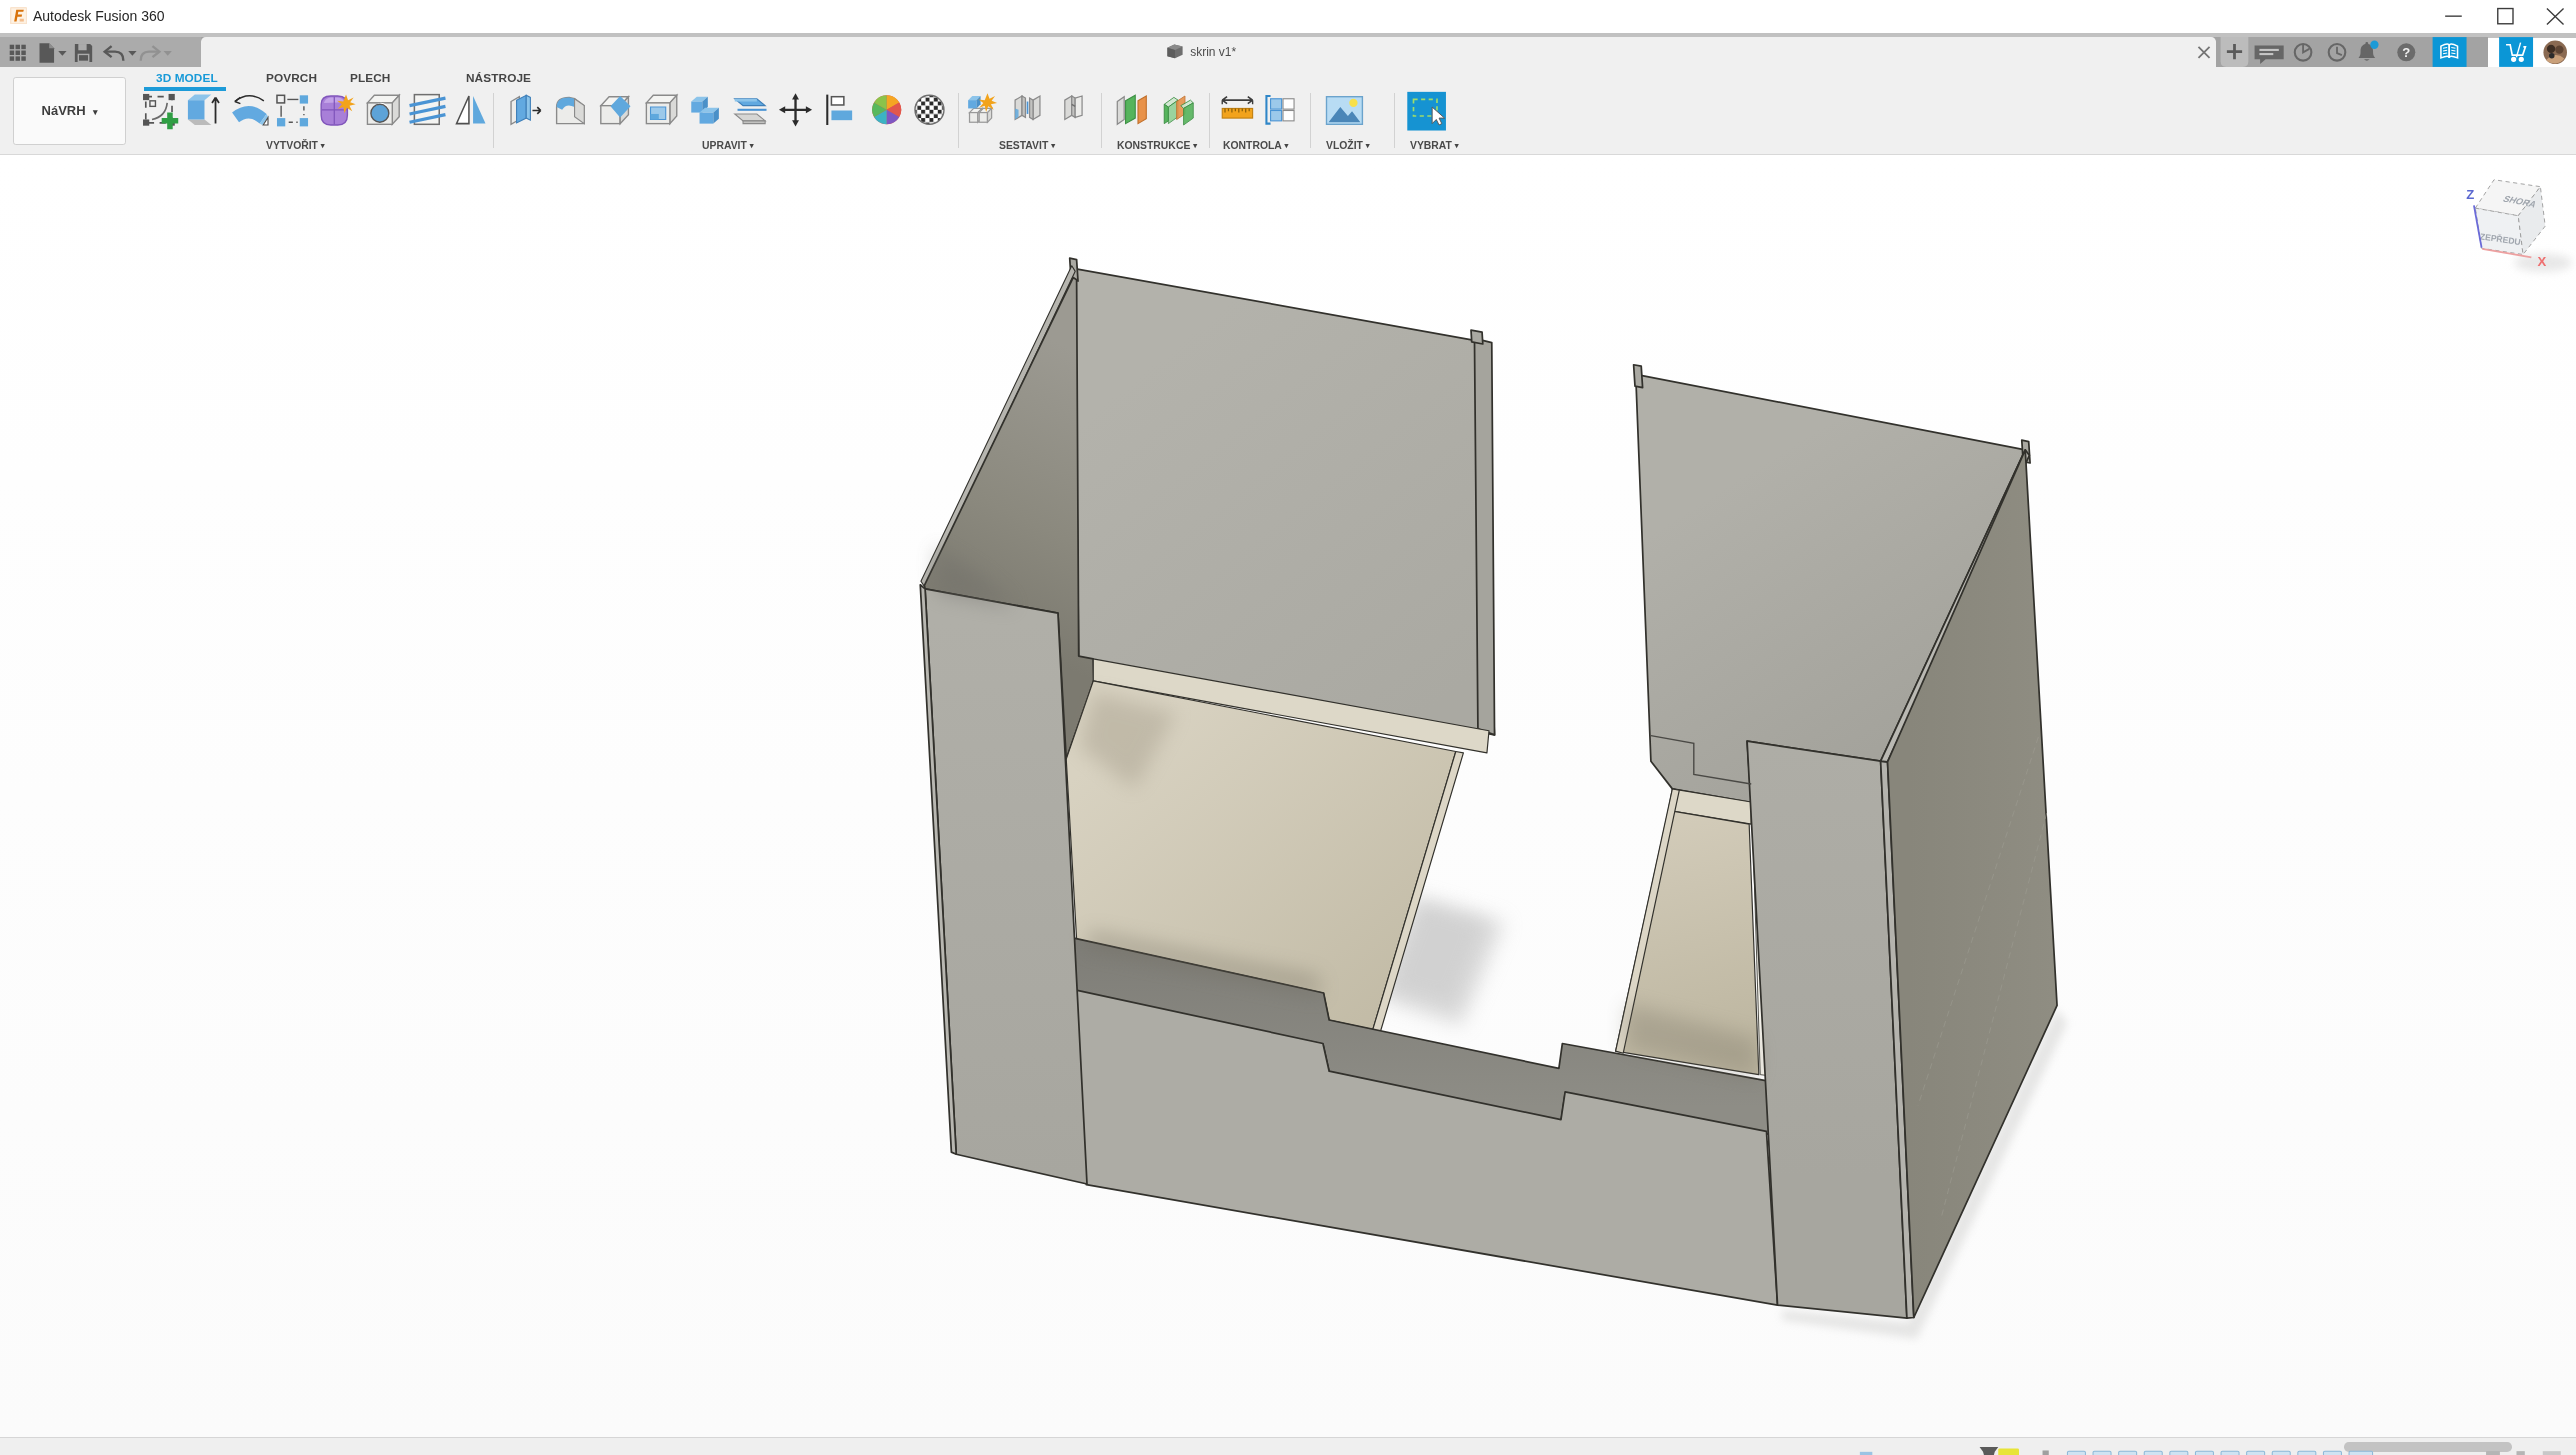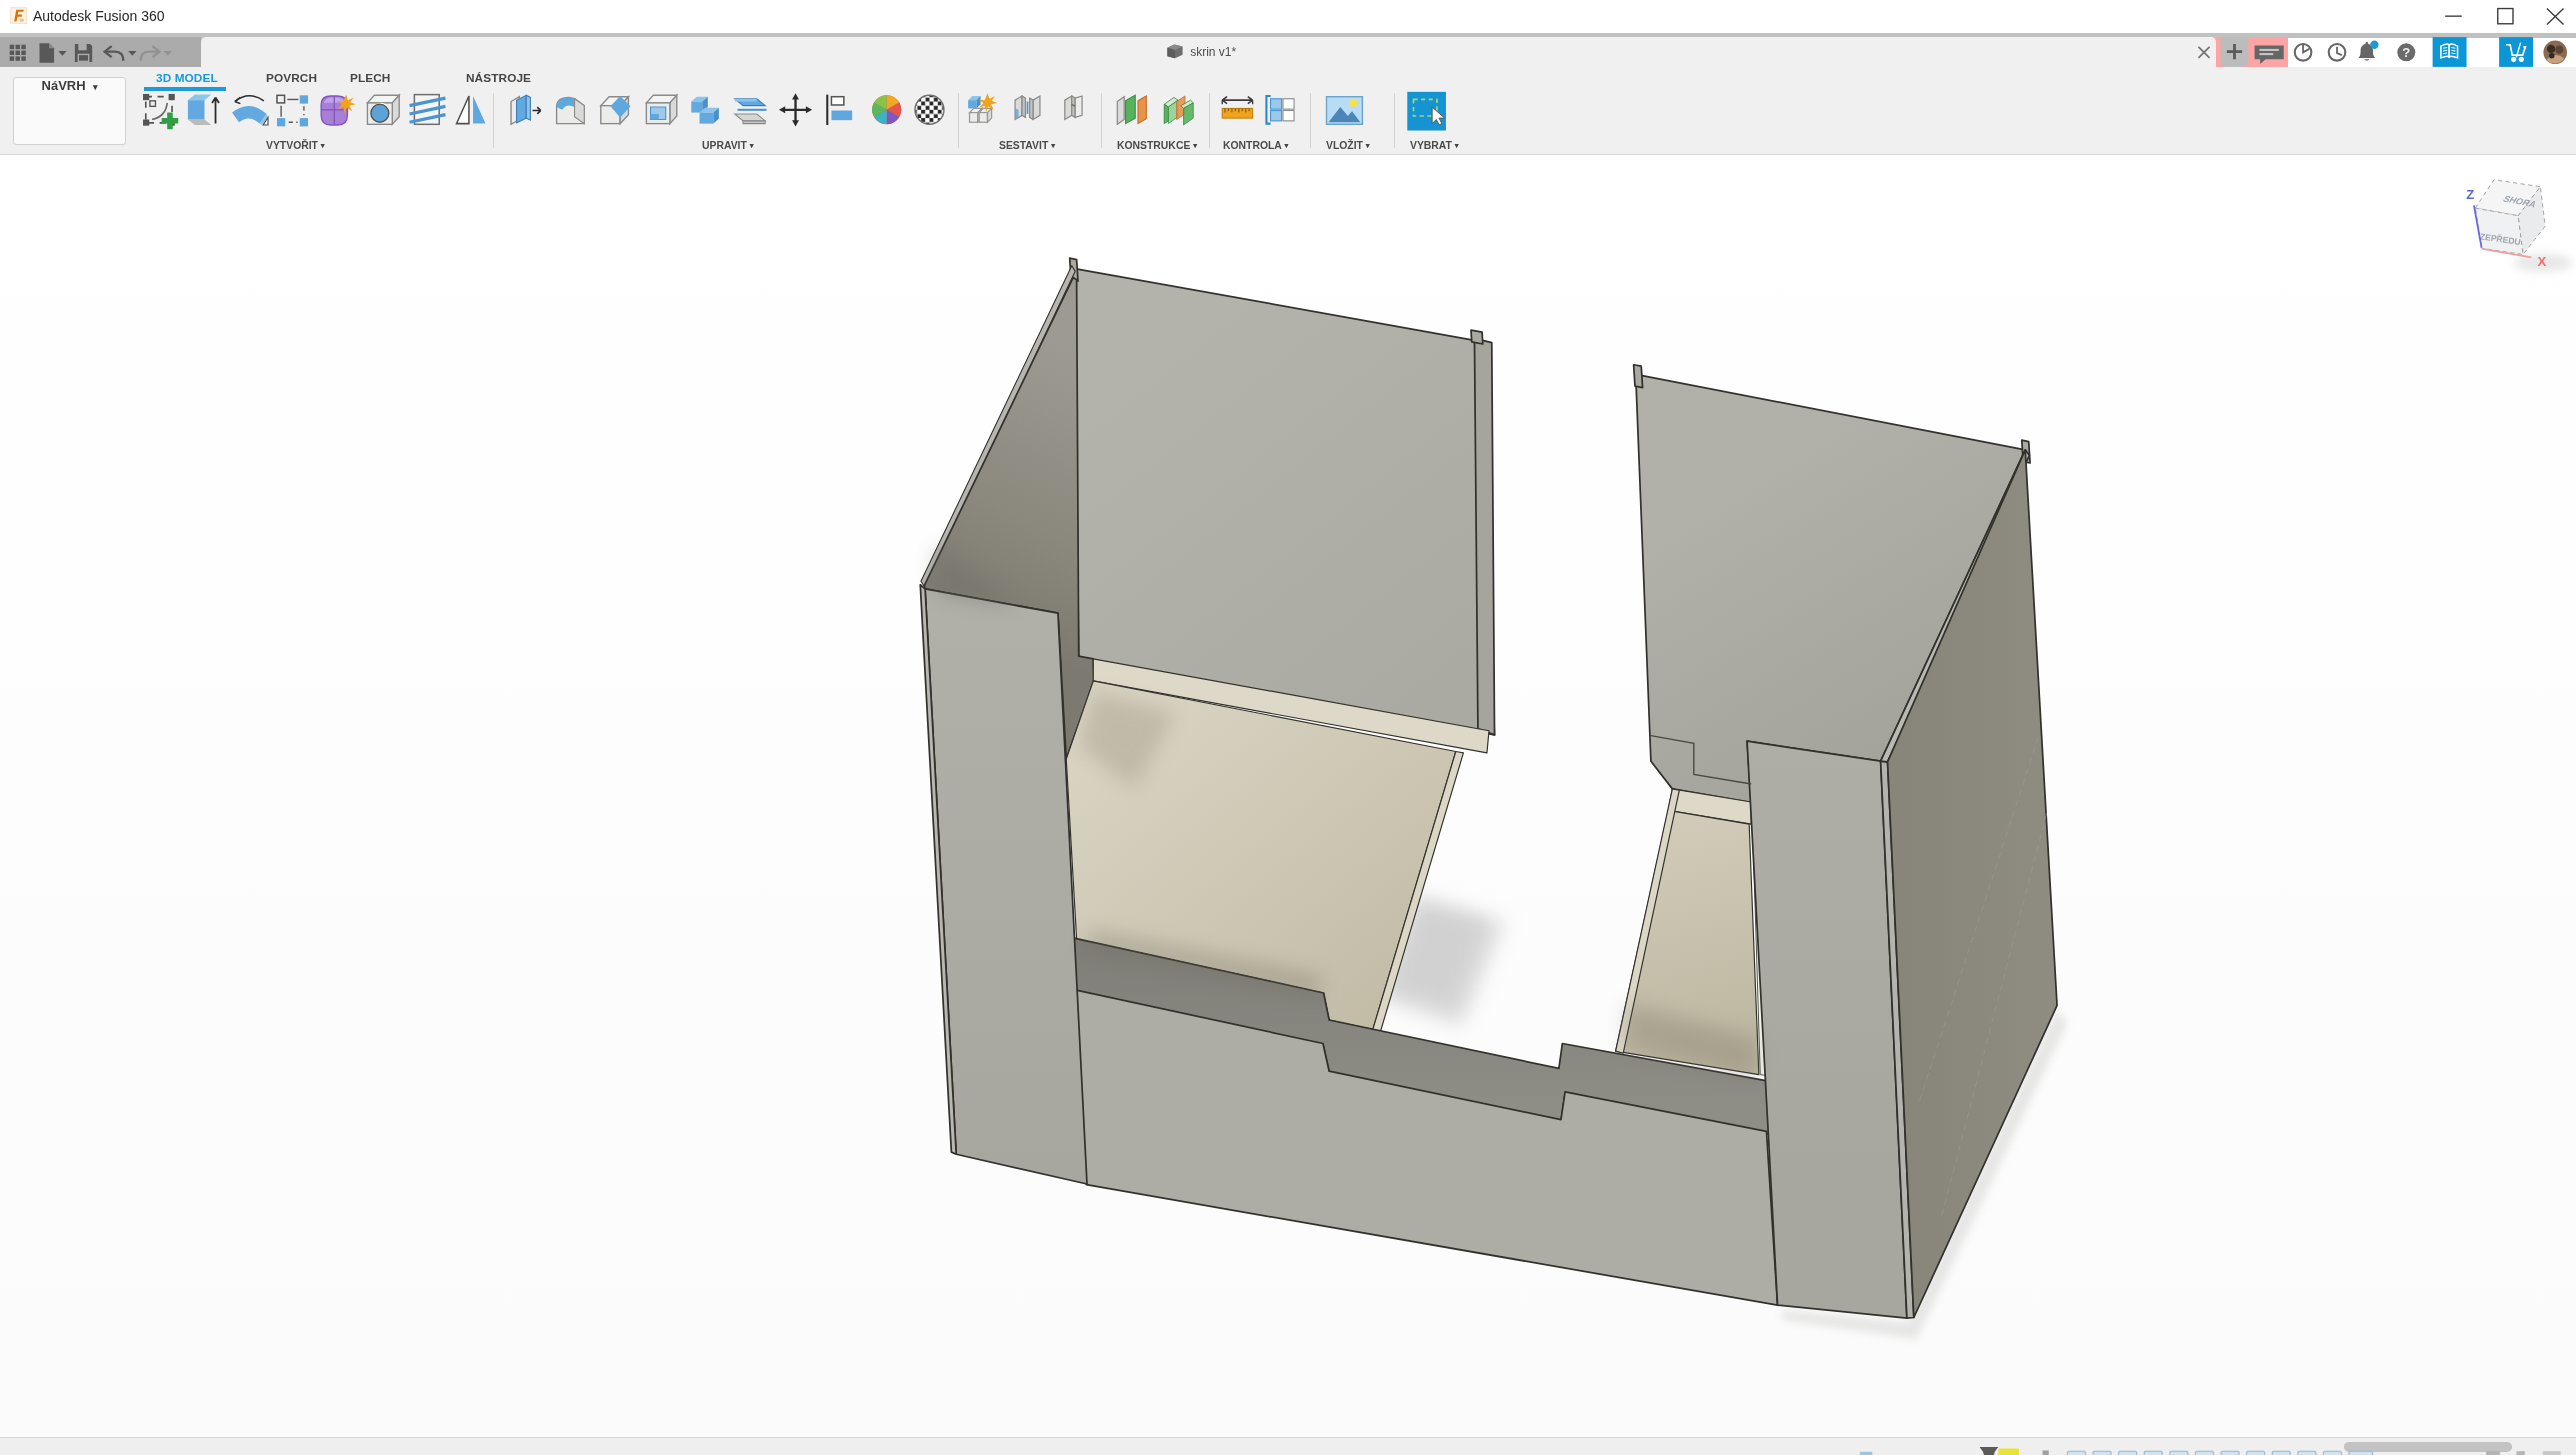--- a/index.html
+++ b/index.html
@@ -3,32 +3,32 @@
 <meta charset="utf-8">
 <style>
 html,body{margin:0;padding:0;}
 body{font-family:"Liberation Sans",sans-serif;}
 #app{position:relative;width:2576px;height:1456px;background:#ffffff;overflow:hidden;}
 #titlebar{position:absolute;left:0;top:0;width:2576px;height:43px;background:#ffffff;}
 #applogo{position:absolute;left:9.7px;top:7px;width:17.3px;height:17.3px;}
 #apptitle{position:absolute;left:33px;top:8.3px;font-size:14px;color:#262626;}
 #winbtns{position:absolute;right:0;top:0;width:180px;height:33px;}
 #strip{position:absolute;left:0;top:33px;width:2576px;height:4.8px;background:#c1c1c1;}
-#qat{position:absolute;left:0;top:37px;width:2288px;height:30px;background:#fca5a5;}
+#qat{position:absolute;left:0;top:37px;width:2488px;height:30px;background:#a3a3a3;}
 #qatleft{position:absolute;left:0;top:0;width:201px;height:30px;background:#ababab;}
 #doctab{position:absolute;left:201px;top:0;width:2015px;height:30px;background:#f0f0f0;border-radius:4.8px 4.8px 0 0;}
 #tabtitle{position:absolute;left:1166px;top:0px;height:30px;line-height:30px;font-size:12px;color:#4d4d4d;}
 #ribbon{position:absolute;left:0;top:67px;width:2576px;height:87px;background:#f0f0f0;border-bottom:1.4px solid #d8d8d8;}
 .rtab{position:absolute;top:3.5px;height:18px;font-size:11.8px;font-weight:bold;color:#454545;letter-spacing:0.1px;}
 #tab3d{color:#189ad8;text-align:center;}
 #tabunderline{position:absolute;left:144px;top:20px;width:82px;height:4.2px;background:#1d9bd8;}
 .grplabel{position:absolute;top:73px;font-size:10.4px;font-weight:bold;color:#4a4a4a;white-space:nowrap;}
 .grplabel .arr{font-size:7.6px;vertical-align:0.7px;color:#444;}
 .vsep{position:absolute;top:26px;width:0.7px;height:55px;background:#d2d2d2;}
-#navrh{position:absolute;left:13px;top:9.7px;width:111px;height:66px;background:#fafafa;border:0.7px solid #d0d0d0;border-radius:2.8px;display:flex;align-items:flex-start;justify-content:center;}
+#navrh{position:absolute;left:13px;top:9.7px;width:111px;height:66px;background:#fafafa;border:0.7px solid #d0d0d0;border-radius:2.8px;display:flex;align-items:center;justify-content:center;}
 #navrh span{font-size:13px;font-weight:bold;color:#3d3d3d;white-space:nowrap;}
 #bottombar{position:absolute;left:0;top:1437px;width:2576px;height:18.7px;background:#efefef;border-top:1.4px solid #d6d6d6;}
 #scrollthumb{position:absolute;left:2344px;top:4.2px;width:168px;height:9.7px;background:#c3c3c3;border-radius:4.8px;}
 #canvas{position:absolute;left:0;top:156px;width:2576px;height:1281px;background:linear-gradient(#ffffff, #fbfbfb);}
 </style>
 </head>
 <body>
 <div id="app">
   <div id="canvas"></div>
   <svg id="model" width="2576" height="1456" viewBox="0 0 3723 2104" style="position:absolute;left:0;top:0;">

